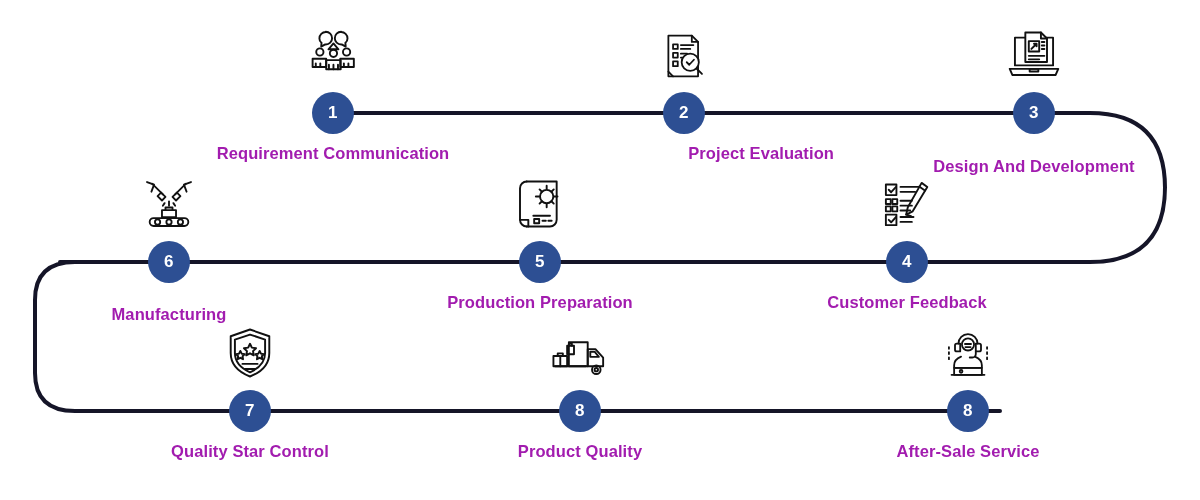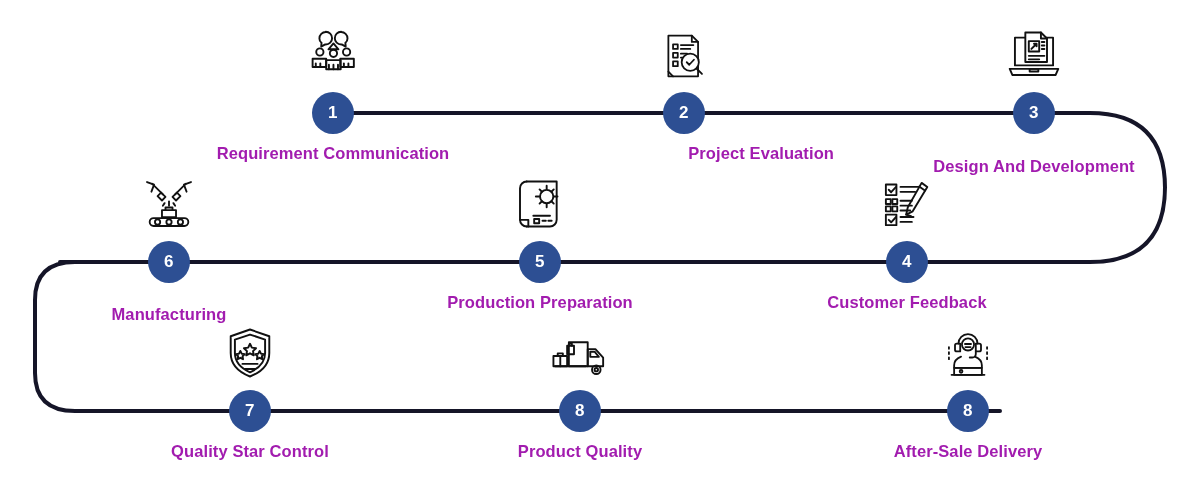--- a/index.html
+++ b/index.html
@@ -265,16 +265,16 @@
         <path d="M26.5 16.5h7M27 20h6"></path>
         <path d="M39 25v3a4 4 0 0 1-4 4h-3"></path>
         <path d="M22 31c-5 2-8 5-8 10v3h32v-3c0-5-3-8-8-10"></path>
         <path d="M14 44h32v8H14z"></path>
         <path d="M11 52h38"></path>
         <circle cx="22" cy="48" r="1.6"></circle>
         <path d="M8 20v2M8 26v2M52 20v2M52 26v2M8 32v2M52 32v2"></path>
       </svg>
     </div>
     <div class="step-circle" style="top:-21px;">8</div>
-    <div class="step-label" style="top:31px;">After-Sale Delivery</div>
+    <div class="step-label" style="top:31px;">After-Sale Service</div>
   </div>
 
 </div>
 
 </body></html>

